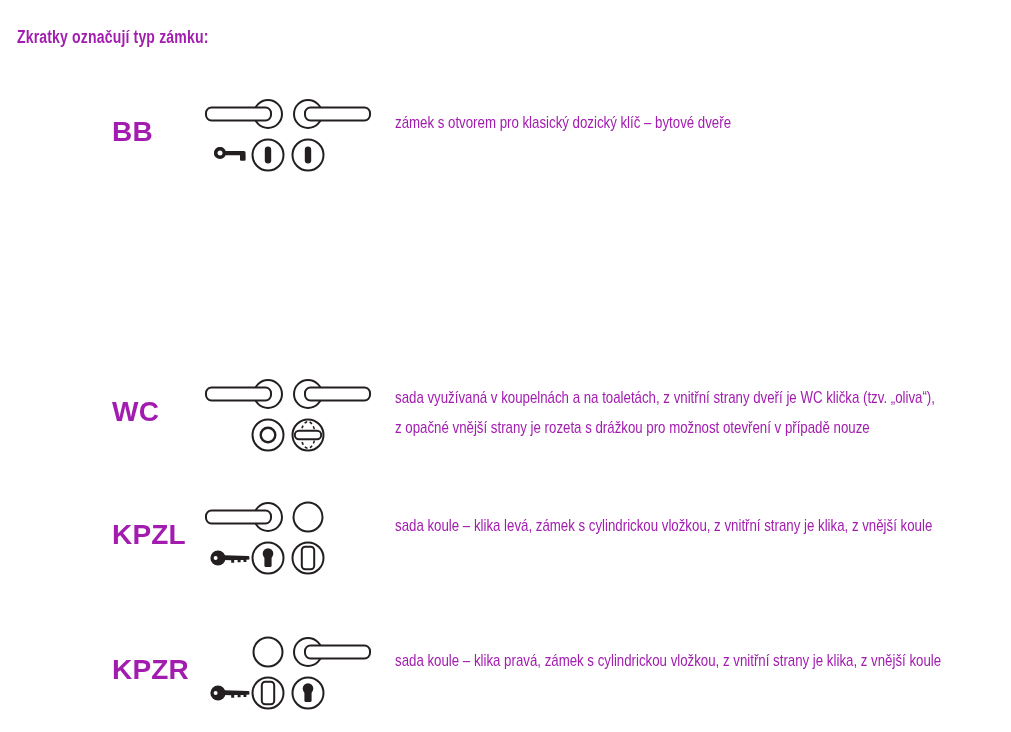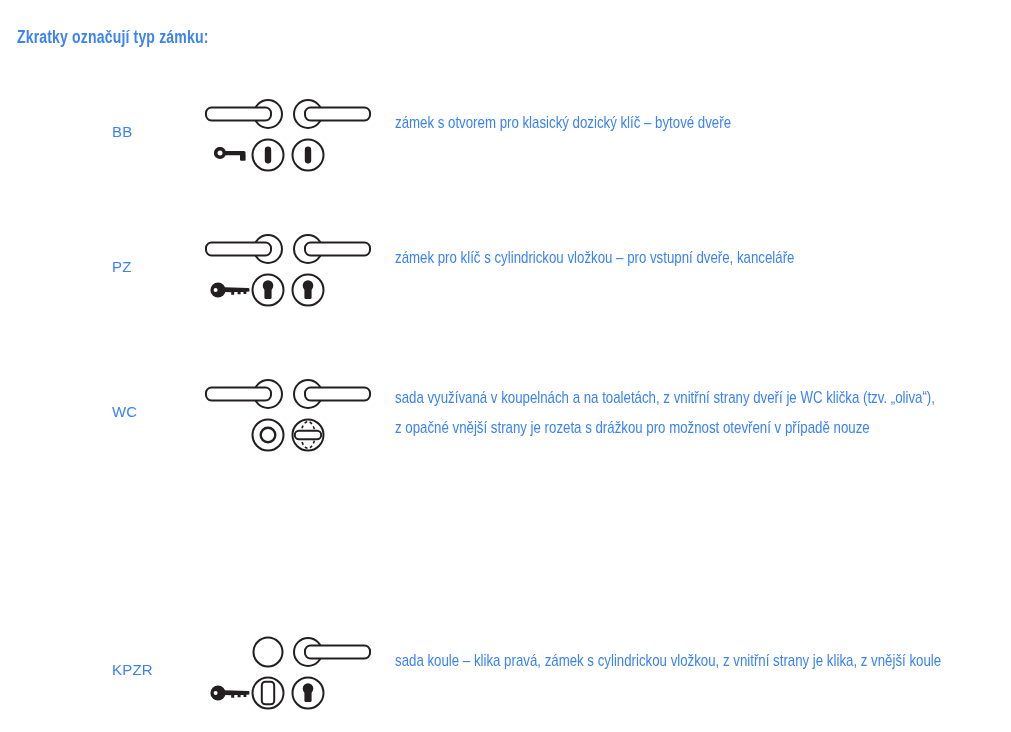--- a/index.html
+++ b/index.html
@@ -1,26 +1,26 @@
 <!DOCTYPE html>
 <html><head>
 <meta charset="utf-8">
 <style>
   html,body{margin:0;padding:0;background:#fff;}
   .canvas{
     position:relative;width:1011px;height:732px;background:#fff;overflow:hidden;
-    font-family:"Liberation Sans","DejaVu Sans",sans-serif;color:#3b82f6;
+    font-family:"Liberation Sans","DejaVu Sans",sans-serif;color:#a21caf;
   }
   .page-title{
     position:absolute;left:17px;top:27px;font-size:18px;font-weight:bold;
     white-space:nowrap;transform:scaleX(0.78);transform-origin:left top;letter-spacing:.2px;
   }
   .row{position:absolute;left:0;width:1011px;height:100px;}
   .row-label{
-    position:absolute;left:112px;top:25px;font-size:15px;font-weight:normal;
+    position:absolute;left:112px;top:25px;font-size:28px;font-weight:bold;
     line-height:20px;white-space:nowrap;letter-spacing:.2px;
   }
   .row-icons{position:absolute;left:203px;top:0;}
   .desc{
     position:absolute;left:395px;top:11px;font-size:17px;line-height:30px;
     white-space:nowrap;transform:scaleX(0.78);transform-origin:left top;
   }
   .desc-wc{top:6px;}
   
   .ln{fill:#ffffff;stroke:#231f20;stroke-width:2;}
@@ -91,48 +91,48 @@
       <use href="#handle-right" x="90" y="1" width="78" height="32"></use>
       <use href="#key-classic" x="11" y="50" width="34" height="16"></use>
       <use href="#rosette-bb" x="48" y="41" width="34" height="34"></use>
       <use href="#rosette-bb" x="88" y="41" width="34" height="34"></use>
     </svg>
     <div class="desc">
       <div>zámek s otvorem pro klasický dozický klíč – bytové dveře</div>
     </div>
   </div>
 
-  <div class="row" style="top:232px;">
-    <div class="row-label">PZ</div>
-    <svg class="row-icons" width="175" height="80" viewBox="0 0 175 80">
-      <use href="#handle-left" x="2" y="1" width="78" height="32"></use>
-      <use href="#handle-right" x="90" y="1" width="78" height="32"></use>
-      <use href="#key-cylinder" x="7" y="49" width="40" height="18"></use>
-      <use href="#rosette-pz" x="48" y="41" width="34" height="34"></use>
-      <use href="#rosette-pz" x="88" y="41" width="34" height="34"></use>
-    </svg>
-    <div class="desc">
-      <div>zámek pro klíč s cylindrickou vložkou – pro vstupní dveře, kanceláře</div>
-    </div>
-  </div>
 
   <div class="row" style="top:377px;">
     <div class="row-label">WC</div>
     <svg class="row-icons" width="175" height="80" viewBox="0 0 175 80">
       <use href="#handle-left" x="2" y="1" width="78" height="32"></use>
       <use href="#handle-right" x="90" y="1" width="78" height="32"></use>
       <use href="#rosette-wc-groove" x="48" y="41" width="34" height="34"></use>
       <use href="#rosette-wc-oliva" x="88" y="41" width="34" height="34"></use>
     </svg>
     <div class="desc desc-wc">
       <div>sada využívaná v koupelnách a na toaletách, z vnitřní strany dveří je WC klička (tzv. „oliva“),</div>
       <div>z opačné vnější strany je rozeta s drážkou pro možnost otevření v případě nouze</div>
     </div>
   </div>
 
+  <div class="row" style="top:500px;">
+    <div class="row-label">KPZL</div>
+    <svg class="row-icons" width="175" height="80" viewBox="0 0 175 80">
+      <use href="#handle-left" x="2" y="1" width="78" height="32"></use>
+      <use href="#knob" x="89" y="1" width="32" height="32"></use>
+      <use href="#key-cylinder" x="7" y="49" width="40" height="18"></use>
+      <use href="#rosette-pz" x="48" y="41" width="34" height="34"></use>
+      <use href="#rosette-blind" x="88" y="41" width="34" height="34"></use>
+    </svg>
+    <div class="desc">
+      <div>sada koule – klika levá, zámek s cylindrickou vložkou, z vnitřní strany je klika, z vnější koule</div>
+    </div>
+  </div>
 
   <div class="row" style="top:635px;">
     <div class="row-label">KPZR</div>
     <svg class="row-icons" width="175" height="80" viewBox="0 0 175 80">
       <use href="#knob" x="49" y="1" width="32" height="32"></use>
       <use href="#handle-right" x="90" y="1" width="78" height="32"></use>
       <use href="#key-cylinder" x="7" y="49" width="40" height="18"></use>
       <use href="#rosette-blind" x="48" y="41" width="34" height="34"></use>
       <use href="#rosette-pz" x="88" y="41" width="34" height="34"></use>
     </svg>

